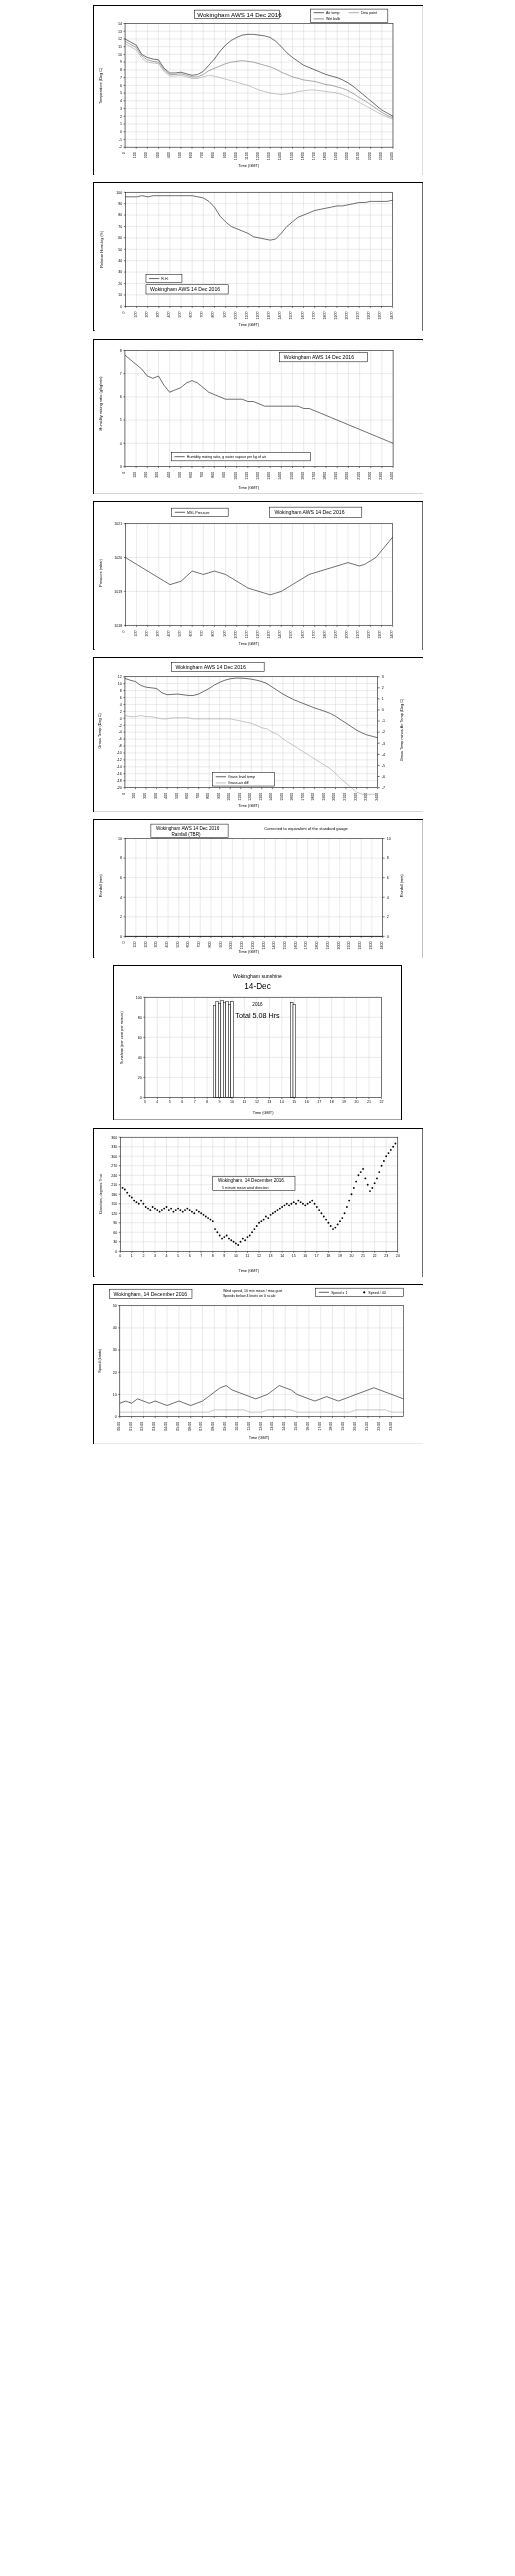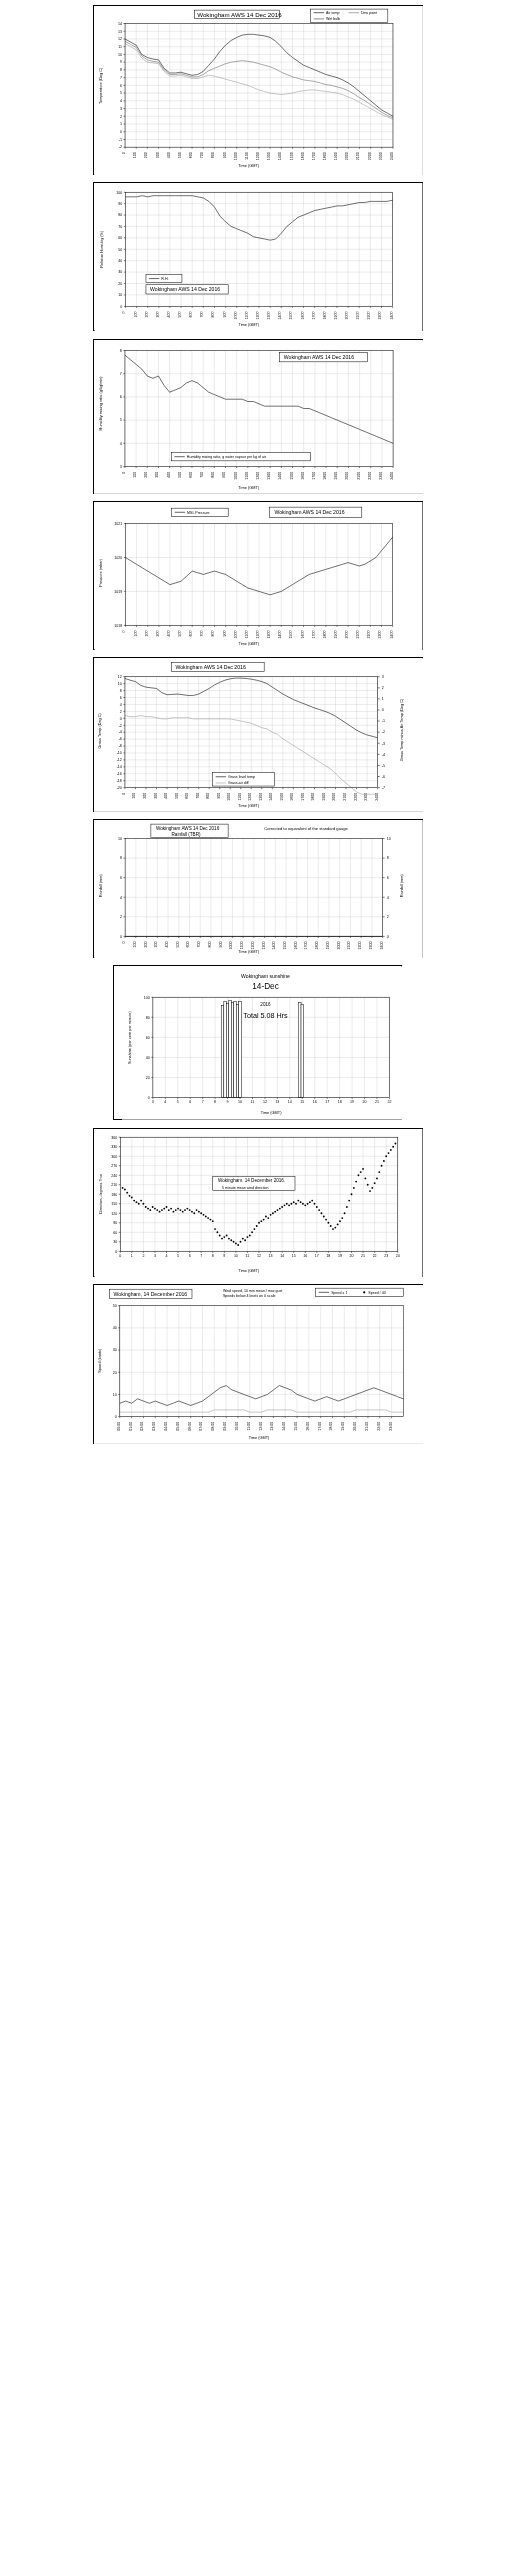--- a/index.html
+++ b/index.html
@@ -808,21 +808,21 @@
       <rect x="110" y="8" width="150" height="26" fill="#fff" stroke="#000" stroke-width="1"></rect>
       <text x="120" y="20" class="smalltxt" style="font-size:9px">Wokingham AWS 14 Dec 2016</text>
       <text x="150" y="31" class="smalltxt" style="font-size:9px">Rainfall (TBR)</text>
       <text x="330" y="20" class="smalltxt" style="font-size:8px">Corrected to equivalent of the standard gauge</text>
       <text transform="translate(16,150) rotate(-90)" class="axlabel">Rainfall (mm)</text>
       <text transform="translate(600,150) rotate(-90)" class="axlabel">Rainfall (mm)</text>
       <text x="300" y="258" class="axlabel" text-anchor="middle">Time (GMT)</text>
     </svg>
   </div>
 
-  <div class="panel" style="width:289px;height:155px;padding-left:8px;">
+  <div class="panel" style="width:289px;height:155px;">
     <svg width="287" height="154" viewBox="0 0 558 298">
       <rect x="0" y="0" width="558" height="298" fill="#fff"></rect>
       <g id="s-grid">
           <line x1="60" y1="60" x2="60" y2="255" class="gridline"></line>
           <line x1="60" y1="255" x2="60" y2="258" stroke="#000" stroke-width="1"></line>
           <line x1="84.21052631578948" y1="60" x2="84.21052631578948" y2="255" class="gridline"></line>
           <line x1="84.21052631578948" y1="255" x2="84.21052631578948" y2="258" stroke="#000" stroke-width="1"></line>
           <line x1="108.42105263157895" y1="60" x2="108.42105263157895" y2="255" class="gridline"></line>
           <line x1="108.42105263157895" y1="255" x2="108.42105263157895" y2="258" stroke="#000" stroke-width="1"></line>
           <line x1="132.6315789473684" y1="60" x2="132.6315789473684" y2="255" class="gridline"></line>

